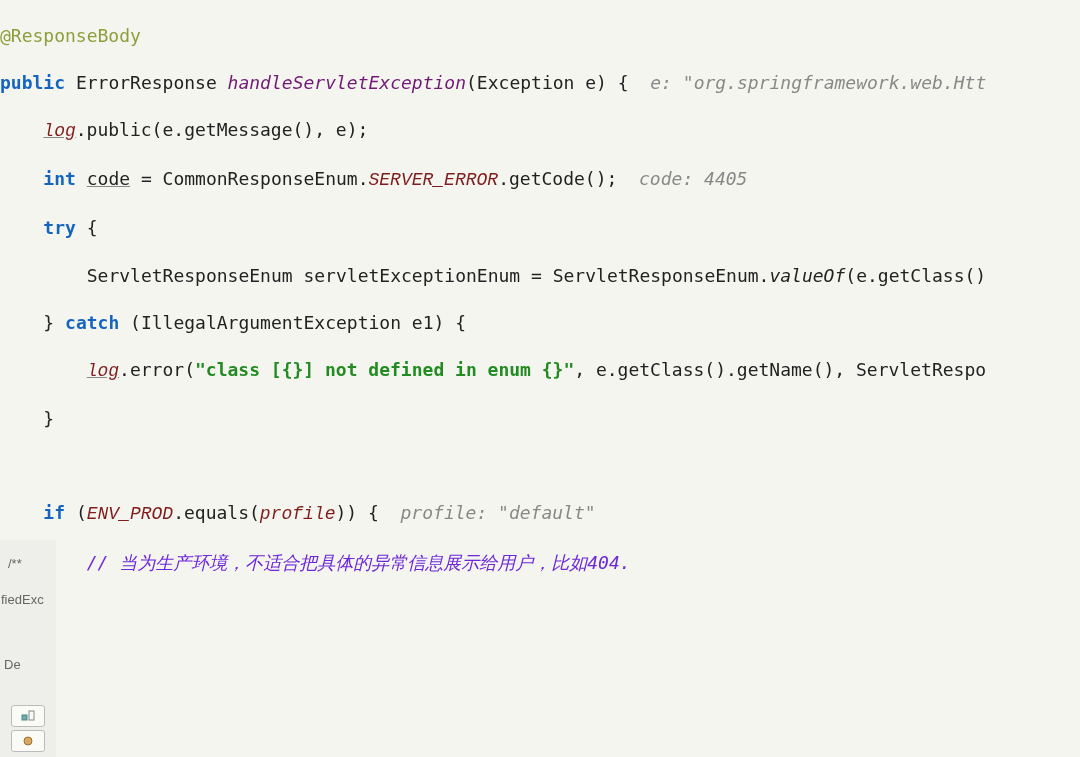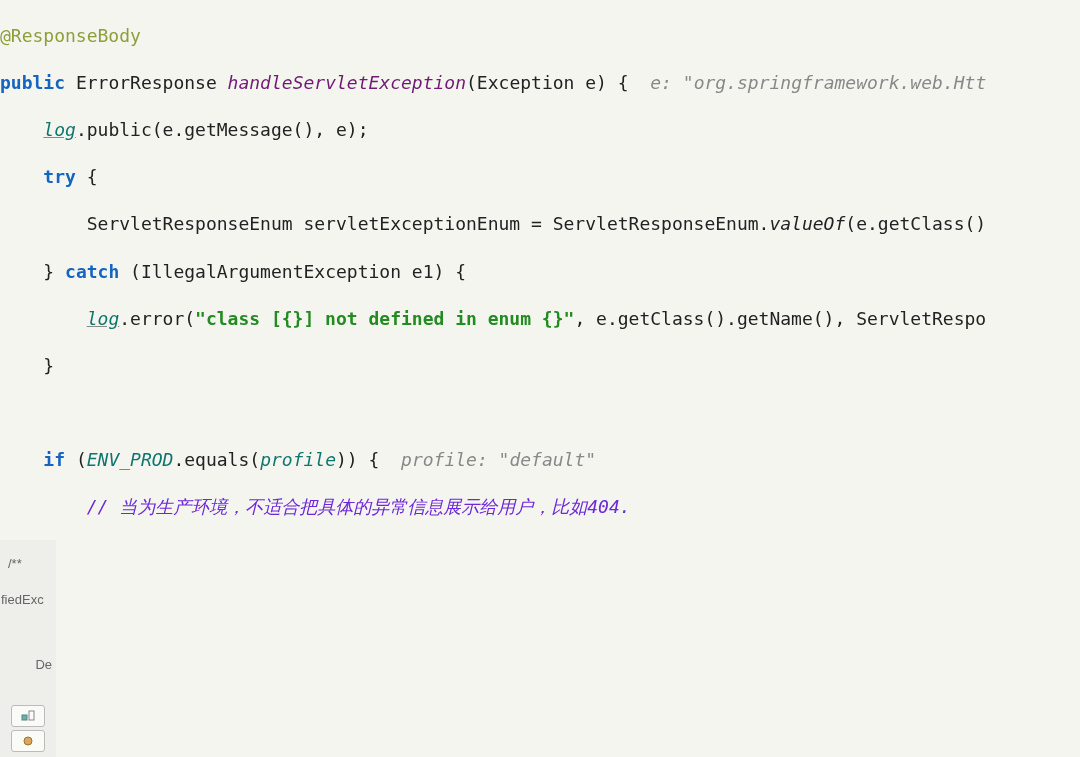--- a/index.html
+++ b/index.html
@@ -6,35 +6,36 @@
   html, body { width: 1080px; height: 757px; overflow: hidden; }
   body { font-family: "Menlo", "Consolas", "Monaco", monospace; font-size: 18px; background: #f5f5f0; color: #222; line-height: 23.6px; }
   .editor { background: #f5f5f0; padding: 0 0 0 0; white-space: pre; overflow: hidden; }
   .line { padding-left: 0; }
   .kw { color: #1565c0; font-weight: bold; }
   .annot { color: #8e9e3a; }
   .method { color: #701a75; font-style: italic; }
   .str { color: #228B22; font-weight: bold; }
   .cmt { color: #6d28d9; font-style: italic; }
   .hint { color: #888; font-style: italic; }
-  .orange { color: #0f766e; font-style: italic; }
+  .orange { color: #7f1d1d; font-style: italic; font-family: Liberation Mono, monospace; }
   .under { text-decoration: underline; text-decoration-color: #888; }
   .left-rail { position: absolute; left: 0; top: 540px; width: 56px; height: 217px; background: #eeeeea; font-family: Arial, sans-serif; font-size: 13px; color: #666; }
   .left-rail .stub { padding: 12px 4px 4px 8px; }
-  .left-rail .lbl { padding: 42px 4px 0 4px; text-align: right; }
+  .left-rail .lbl { padding: 42px 4px 0 4px; text-align: left; }
   .left-rail .btns { display:flex; flex-direction:column; gap:3px; margin-top:28px; align-items:center; }
   .left-rail .btns .b { width:34px; height:22px; border:1px solid #bbb; background:#fafaf6; border-radius:3px; display:flex; align-items:center; justify-content:center; }
 </style>
 </head>
 <body>
 
 <div class="editor">
 <div class="line"><span class="annot">@ResponseBody</span></div>
 <div class="line"><span class="kw">public</span> <span>ErrorResponse</span> <span class="method">handleServletException</span><span>(Exception e) {</span>  <span class="hint">e: "org.springframework.web.Htt</span></div>
 <div class="line">    <span class="orange under">log</span><span>.public(e.getMessage(), e);</span></div>
+<div class="line">    <span class="kw">int</span> <span class="under">code</span><span> = CommonResponseEnum.</span><span class="orange">SERVER_ERROR</span><span>.getCode();</span>  <span class="hint">code: 4405</span></div>
 <div class="line">    <span class="kw">try</span><span> {</span></div>
 <div class="line">        <span>ServletResponseEnum servletExceptionEnum = ServletResponseEnum.</span><span style="font-style:italic">valueOf</span><span>(e.getClass()</span></div>
 <div class="line">    <span>} </span><span class="kw">catch</span><span> (IllegalArgumentException e1) {</span></div>
 <div class="line">        <span class="orange under">log</span><span>.error(</span><span class="str">"class [{}] not defined in enum {}"</span><span>, e.getClass().getName(), ServletRespo</span></div>
 <div class="line">    <span>}</span></div>
 <div class="line"> </div>
 <div class="line">    <span class="kw">if</span><span> (</span><span class="orange">ENV_PROD</span><span>.equals(</span><span class="orange">profile</span><span>)) {</span>  <span class="hint">profile: "default"</span></div>
 <div class="line">        <span class="cmt">// 当为生产环境，不适合把具体的异常信息展示给用户，比如404.</span></div>
 
 

